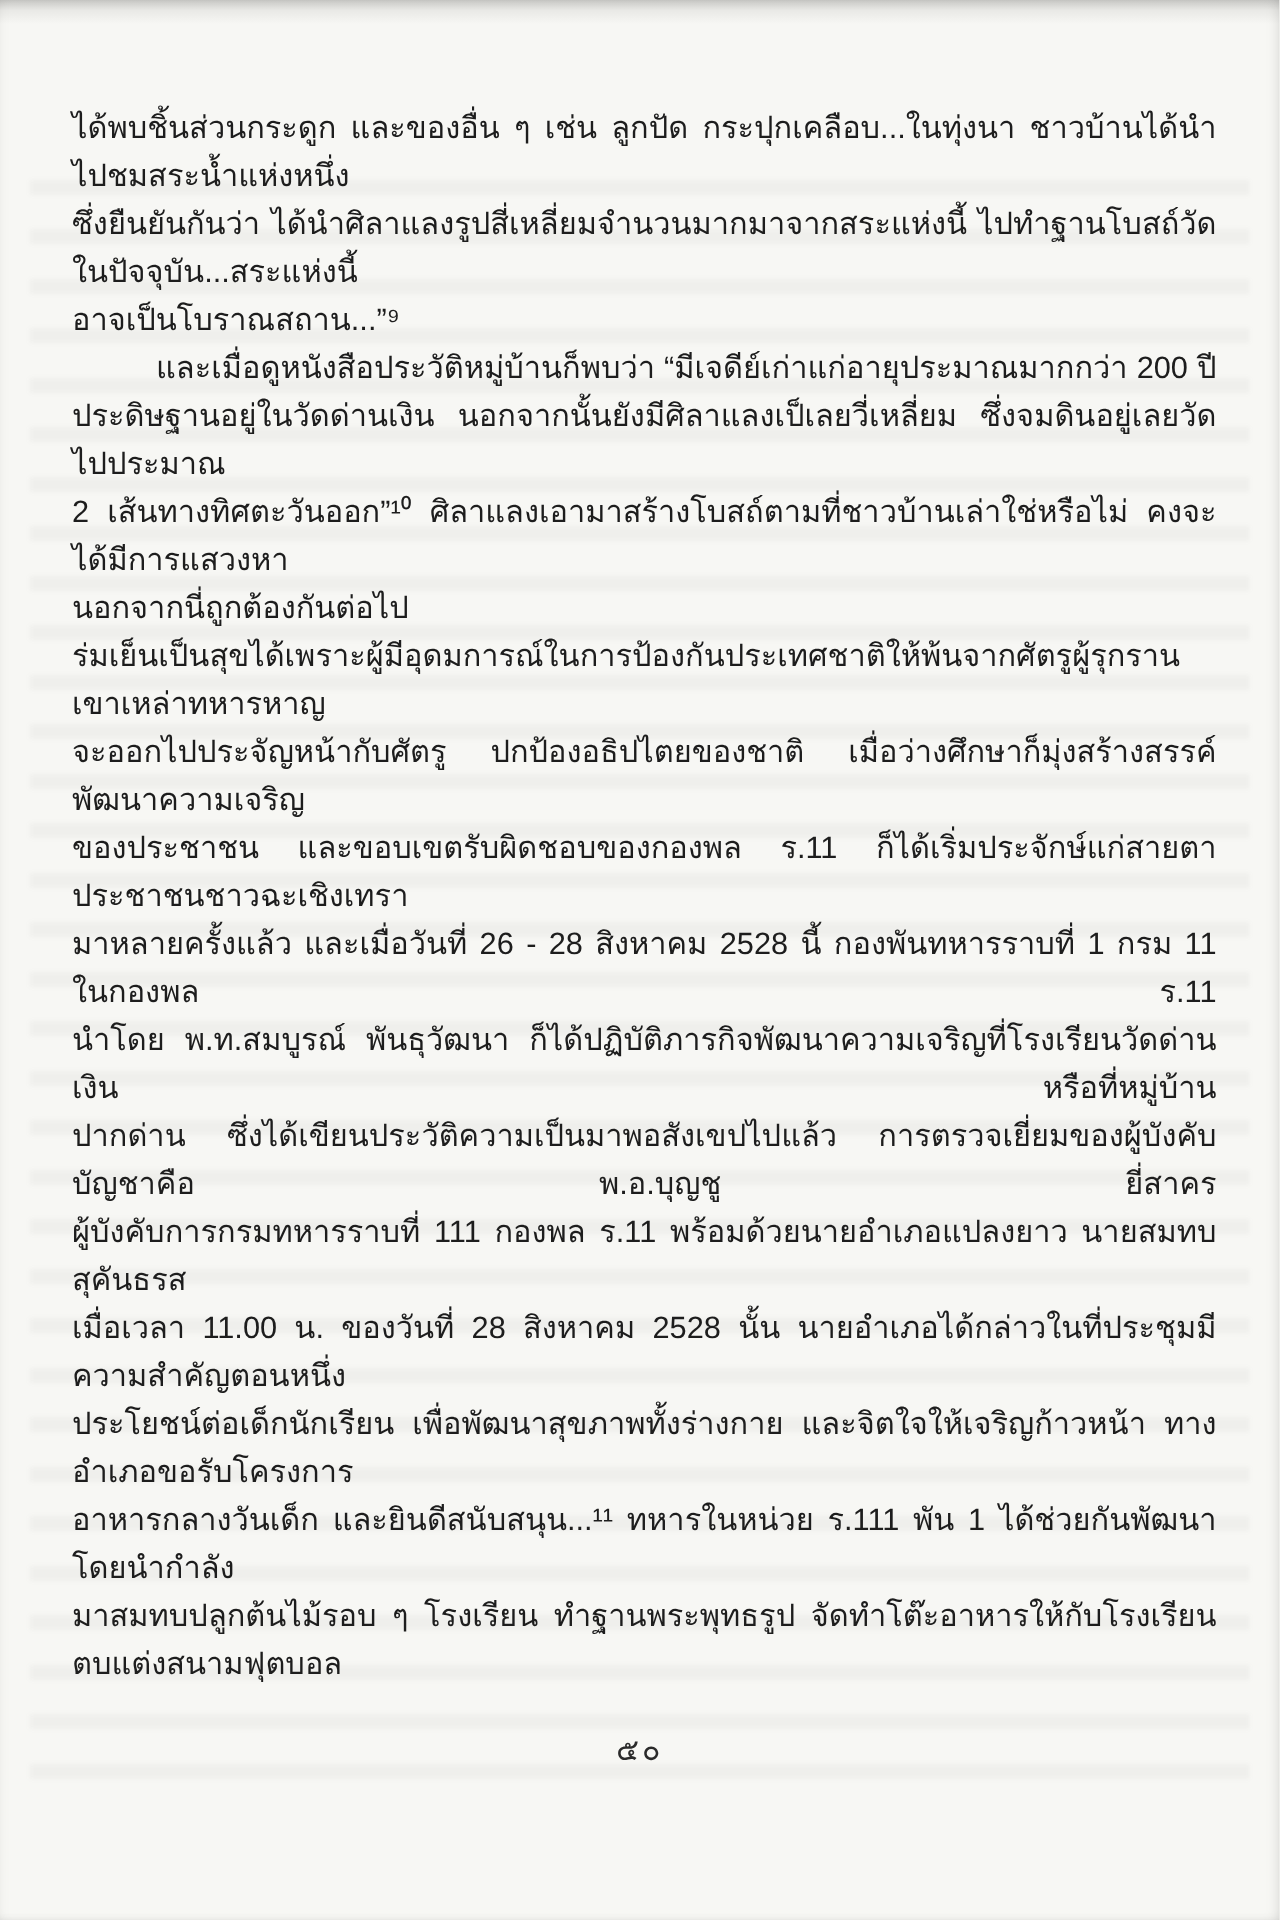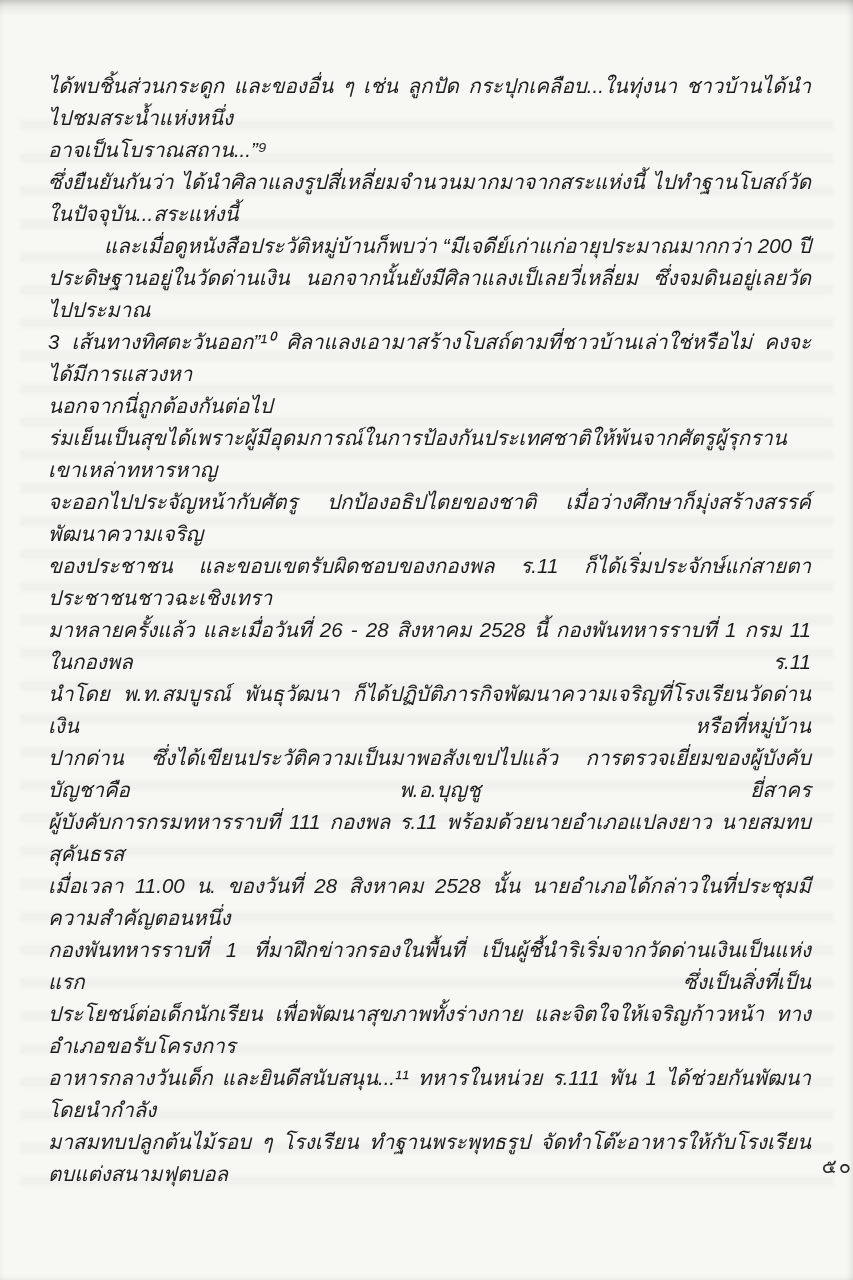--- a/index.html
+++ b/index.html
@@ -34,63 +34,61 @@
     position: absolute;
     left: 48px; right: 42px; top: 70px;
     font-size: 20.5px;
     line-height: 32px;
     z-index: 2;
   }
   .para { margin: 0; }
   .line {
     min-height: 32px;
     text-align: left;
-    font-style: italic;
   }
   .line.j {
     text-align: justify;
     text-align-last: justify;
   }
   .line.ind  { text-indent: 56px; }
   .page-number {
     position: absolute;
     left: 0; right: 0;
     top: 1150px;
-    text-align: right;
+    text-align: center;
     font-size: 20px;
     letter-spacing: 2px;
     color: #2a2a2a;
     z-index: 2;
   }
 </style>
 </head>
 <body>
 
 <div class="page">
   <div class="text-block">
       <div class="para">
         <div class="line j">ได้พบชิ้นส่วนกระดูก และของอื่น ๆ เช่น ลูกปัด กระปุกเคลือบ...ในทุ่งนา ชาวบ้านได้นำไปชมสระน้ำแห่งหนึ่ง</div>
+        <div class="line j">ซึ่งยืนยันกันว่า ได้นำศิลาแลงรูปสี่เหลี่ยมจำนวนมากมาจากสระแห่งนี้ ไปทำฐานโบสถ์วัดในปัจจุบัน...สระแห่งนี้</div>
         <div class="line">อาจเป็นโบราณสถาน...”⁹</div>
-        <div class="line j">ซึ่งยืนยันกันว่า ได้นำศิลาแลงรูปสี่เหลี่ยมจำนวนมากมาจากสระแห่งนี้ ไปทำฐานโบสถ์วัดในปัจจุบัน...สระแห่งนี้</div>
       </div>
       <div class="para">
         <div class="line j ind">และเมื่อดูหนังสือประวัติหมู่บ้านก็พบว่า “มีเจดีย์เก่าแก่อายุประมาณมากกว่า 200 ปี</div>
         <div class="line j">ประดิษฐานอยู่ในวัดด่านเงิน นอกจากนั้นยังมีศิลาแลงเป็เลยวี่เหลี่ยม ซึ่งจมดินอยู่เลยวัดไปประมาณ</div>
-        <div class="line j">3 เส้นทางทิศตะวันออก”¹⁰ ศิลาแลงเอามาสร้างโบสถ์ตามที่ชาวบ้านเล่าใช่หรือไม่ คงจะได้มีการแสวงหา</div>
+        <div class="line j">2 เส้นทางทิศตะวันออก”¹⁰ ศิลาแลงเอามาสร้างโบสถ์ตามที่ชาวบ้านเล่าใช่หรือไม่ คงจะได้มีการแสวงหา</div>
         <div class="line">นอกจากนี่ถูกต้องกันต่อไป</div>
       </div>
       <div class="para">
         <div class="line j">ร่มเย็นเป็นสุขได้เพราะผู้มีอุดมการณ์ในการป้องกันประเทศชาติให้พ้นจากศัตรูผู้รุกราน เขาเหล่าทหารหาญ</div>
         <div class="line j">จะออกไปประจัญหน้ากับศัตรู ปกป้องอธิปไตยของชาติ เมื่อว่างศึกษาก็มุ่งสร้างสรรค์พัฒนาความเจริญ</div>
         <div class="line j">ของประชาชน และขอบเขตรับผิดชอบของกองพล ร.11 ก็ได้เริ่มประจักษ์แก่สายตาประชาชนชาวฉะเชิงเทรา</div>
         <div class="line j">มาหลายครั้งแล้ว และเมื่อวันที่ 26 - 28 สิงหาคม 2528 นี้ กองพันทหารราบที่ 1 กรม 11 ในกองพล ร.11</div>
         <div class="line j">นำโดย พ.ท.สมบูรณ์ พันธุวัฒนา ก็ได้ปฏิบัติภารกิจพัฒนาความเจริญที่โรงเรียนวัดด่านเงิน หรือที่หมู่บ้าน</div>
         <div class="line j">ปากด่าน ซึ่งได้เขียนประวัติความเป็นมาพอสังเขปไปแล้ว การตรวจเยี่ยมของผู้บังคับบัญชาคือ พ.อ.บุญชู ยี่สาคร</div>
         <div class="line j">ผู้บังคับการกรมทหารราบที่ 111 กองพล ร.11 พร้อมด้วยนายอำเภอแปลงยาว นายสมทบ สุคันธรส</div>
         <div class="line j">เมื่อเวลา 11.00 น. ของวันที่ 28 สิงหาคม 2528 นั้น นายอำเภอได้กล่าวในที่ประชุมมีความสำคัญตอนหนึ่ง</div>
-        <div class="line j">กองพันทหารราบที่ 1 ที่มาฝึกข่าวกรองในพื้นที่ เป็นผู้ชี้นำริเริ่มจากวัดด่านเงินเป็นแห่งแรก ซึ่งเป็นสิ่งที่เป็น</div>
         <div class="line j">ประโยชน์ต่อเด็กนักเรียน เพื่อพัฒนาสุขภาพทั้งร่างกาย และจิตใจให้เจริญก้าวหน้า ทางอำเภอขอรับโครงการ</div>
         <div class="line j">อาหารกลางวันเด็ก และยินดีสนับสนุน...¹¹ ทหารในหน่วย ร.111 พัน 1 ได้ช่วยกันพัฒนาโดยนำกำลัง</div>
         <div class="line j">มาสมทบปลูกต้นไม้รอบ ๆ โรงเรียน ทำฐานพระพุทธรูป จัดทำโต๊ะอาหารให้กับโรงเรียน ตบแต่งสนามฟุตบอล</div>
       </div>
     </div>
   <div class="page-number">๕๐</div>
 </div>
 
 </body></html>

